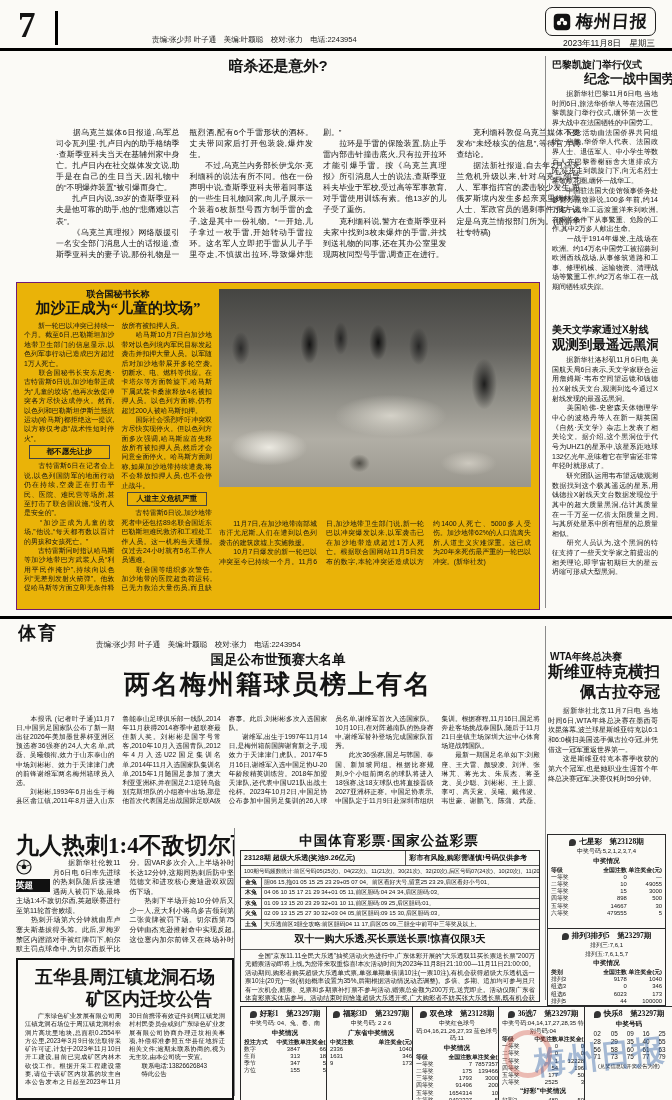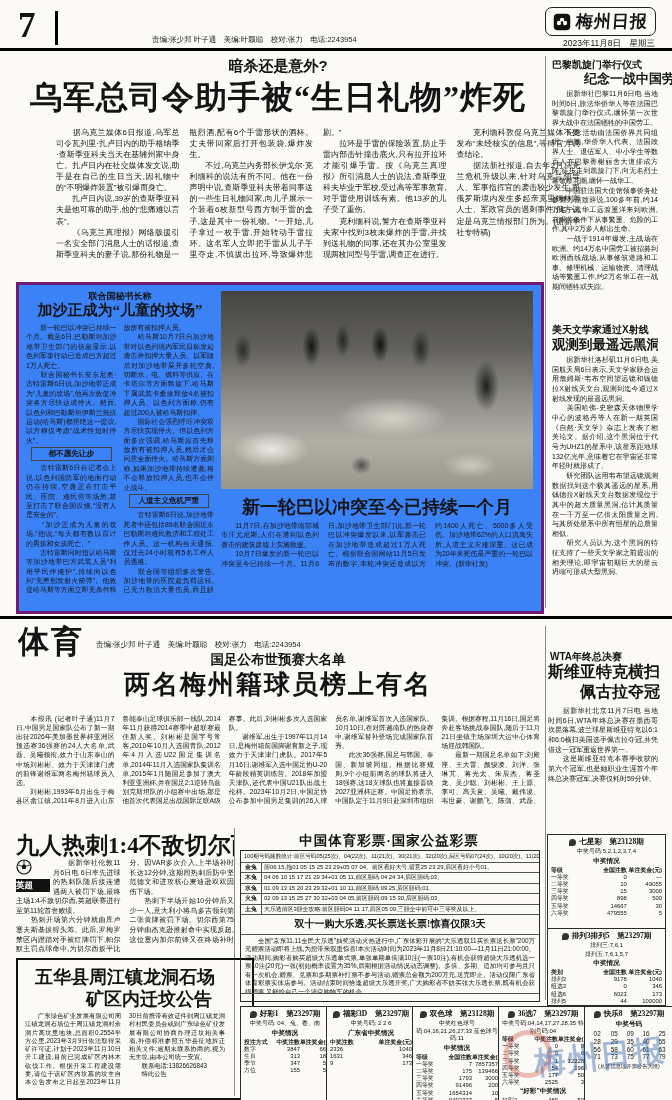--- a/index.html
+++ b/index.html
@@ -5,21 +5,21 @@
   html,body{margin:0;padding:0;background:#d8d8d4;}
   .page{position:relative;width:672px;height:1100px;background:#fbfaf6;font-family:"Liberation Sans",sans-serif;color:#141414;overflow:hidden;margin:0 auto;}
   .abs{position:absolute;}
   .ctr{text-align:center;}
   .hl{font-family:"Liberation Serif",serif;font-weight:bold;white-space:nowrap;overflow:hidden;}
   .kick{font-weight:bold;}
   .bt{white-space:pre-line;text-align:justify;}
   .colbody{text-align:justify;overflow:hidden;}
   .rule{background:#000;}
   .vrule{background:#8a8a8a;width:1px;}
-  .boxed{border:3px solid #701a75;background:#3b82f6;}
+  .boxed{border:1px solid #701a75;background:#eab308;}
   .subhead{border:1px solid #444;font-weight:bold;text-align:center;font-size:7.6px;padding:1px 0;margin:2px 5px;break-inside:avoid;}
   .gz-photo{background:
     radial-gradient(55px 26px at 16% 80%, rgba(242,240,232,.9), transparent 70%),
     radial-gradient(80px 30px at 55% 64%, rgba(226,223,213,.8), transparent 70%),
     radial-gradient(40px 18px at 80% 88%, rgba(214,210,200,.8), transparent 70%),
     radial-gradient(12px 26px at 29% 28%, rgba(12,12,12,.9), transparent 75%),
     radial-gradient(10px 22px at 39% 25%, rgba(28,28,28,.85), transparent 75%),
     radial-gradient(12px 24px at 51% 27%, rgba(8,8,8,.9), transparent 75%),
     radial-gradient(13px 25px at 64% 29%, rgba(30,30,30,.85), transparent 75%),
     radial-gradient(17px 34px at 85% 48%, rgba(18,18,18,.9), transparent 75%),
@@ -67,21 +67,20 @@
       <circle cx="6" cy="10" r="2.2" fill="#fbfaf6"></circle>
       <circle cx="12" cy="10" r="2.2" fill="#fbfaf6"></circle>
       <circle cx="9" cy="9.5" r="1.2" fill="#111"></circle>
     </svg>
     <span class="mh-word">梅州日报</span>
   </div>
   <div class="abs" style="right:17px;top:38px;font-size:8.5px;">2023年11月8日　星期三</div>
   <div class="abs rule" style="left:0;top:48px;width:672px;height:3px;"></div>
 
   <div class="abs ctr kick" style="left:16px;top:57px;width:524px;font-size:15px;">暗杀还是意外?</div>
-  <div class="abs ctr hl" style="left:16px;top:76px;width:524px;font-size:32px;letter-spacing:1px;">乌军总司令助手被“生日礼物”炸死</div>
   <div class="abs colbody bt" style="left:16px;top:127px;width:524px;height:148px;column-count:4;column-gap:10px;font-size:7.9px;line-height:1.4;margin-left:40px;">　　据乌克兰媒体6日报道,乌军总司令瓦列里·扎卢日内的助手格纳季·查斯季亚科夫当天在基辅州家中身亡。扎卢日内在社交媒体发文说,助手是在自己的生日当天,因礼物中的“不明爆炸装置”被引爆而身亡。
 　　扎卢日内说,39岁的查斯季亚科夫是他可靠的助手,他的“悲痛难以言表”。
 　　《乌克兰真理报》网络版援引一名安全部门消息人士的话报道,查斯季亚科夫的妻子说,那份礼物是一瓶烈酒,配有6个手雷形状的酒杯。丈夫带回家后打开包装袋,爆炸发生。
 　　不过,乌克兰内务部长伊戈尔·克利缅科的说法有所不同。他在一份声明中说,查斯季亚科夫带着同事送的一些生日礼物回家,向儿子展示一个装着6枚新型号西方制手雷的盒子,这是其中一份礼物。“一开始,儿子拿过一枚手雷,开始转动手雷拉环。这名军人立即把手雷从儿子手里夺走,不慎拔出拉环,导致爆炸悲剧。”
 　　拉环是手雷的保险装置,防止手雷内部击针撞击底火,只有拉开拉环才能引爆手雷。按《乌克兰真理报》所引消息人士的说法,查斯季亚科夫毕业于军校,受过高等军事教育,对手雷使用训练有素。他13岁的儿子受了重伤。
 　　克利缅科说,警方在查斯季亚科夫家中找到3枚未爆炸的手雷,并找到送礼物的同事,还在其办公室里发现两枚同型号手雷,调查正在进行。
 　　克利缅科敦促乌克兰媒体不要发布“未经核实的信息”,等待官方调查结论。
 　　据法新社报道,自去年2月乌克兰危机升级以来,针对乌克兰领导人、军事指挥官的袭击较少发生,而俄罗斯境内发生多起亲克里姆林宫人士、军政官员的遇刺事件,俄方认定是乌克兰情报部门所为。(据新华社专特稿)</div>
 
   <div class="abs vrule" style="left:545px;top:56px;height:552px;"></div>
@@ -111,27 +110,26 @@
 　　“加沙正成为儿童的坟场,”他说,“每天都有数以百计的男孩和女孩死亡。”
 　　古特雷斯同时指认哈马斯等加沙地带巴方武装人员“利用平民作掩护”,持续向以色列“无差别发射火箭弹”。他敦促哈马斯等方面立即无条件释放所有被扣押人员。
 　　哈马斯10月7日自加沙地带对以色列境内军民目标发起袭击并扣押大量人员。以军随后对加沙地带展开多轮空袭,切断水、电、燃料等供应。在卡塔尔等方面斡旋下,哈马斯下属武装卡桑旅释放4名被扣押人员。以色列方面称,仍有超过200人被哈马斯扣押。
 　　国际社会强烈呼吁冲突双方尽快实现停火。但以色列方面多次强调,哈马斯应首先释放所有被扣押人员,然后才会同意全面停火。哈马斯方面则称,如果加沙地带持续遭袭,将不会释放扣押人员,也不会停止战斗。</div>
       <div class="subhead">人道主义危机严重</div>
       <div class="bt">　　古特雷斯6日说,加沙地带死者中还包括89名联合国近东巴勒斯坦难民救济和工程处工作人员。这一机构当天通报,仅过去24小时就有5名工作人员遇难。
 　　联合国等组织多次警告,加沙地带的医院超负荷运转,已无力救治大量伤员,而且缺乏食物和干净的水,经由拉法口岸运入的援助物资远不能满足当地需求。
 　　拉法口岸地处加沙地带与埃及边界,是加沙唯一不经以色列的出入通道。自10月21日以来,已有数百辆运载援助物资的卡车经拉法口岸进入加沙地带。11月1日,首批加沙地带受伤人员和部分外国护照持有者通过拉法口岸进入埃及。(据新华社专特稿)</div>
     </div>
     <div class="abs gz-photo" style="left:202px;top:6px;width:312px;height:198px;"></div>
-    <div class="abs ctr hl" style="left:202px;top:210px;width:312px;font-size:18px;">新一轮巴以冲突至今已持续一个月</div>
     <div class="abs colbody bt" style="left:202px;top:236px;width:312px;height:82px;column-count:3;column-gap:9px;font-size:6.9px;line-height:1.36;">　　11月7日,在加沙地带南部城市汗尤尼斯,人们在遭到以色列袭击的建筑废墟上实施救援。
 　　10月7日爆发的新一轮巴以冲突至今已持续一个月。11月6日,加沙地带卫生部门说,新一轮巴以冲突爆发以来,以军袭击已在加沙地带造成超过1万人死亡。根据联合国网站11月5日发布的数字,本轮冲突还造成以方约1400人死亡、5000多人受伤。加沙地带62%的人口流离失所,人道主义灾难深重。这已成为20年来死伤最严重的一轮巴以冲突。(新华社发)</div>
   </div>
 
   <div class="abs rule" style="left:0;top:616px;width:672px;height:3px;"></div>
-  <div class="abs hl" style="left:18px;top:621px;font-size:31px;letter-spacing:2px;">体育</div>
+  <div class="abs hl" style="left:18px;top:621px;font-size:18px;letter-spacing:2px;">体育</div>
   <div class="abs" style="left:96px;top:640px;font-size:7.5px;color:#222;">责编:张少邦 叶子通　美编:叶颖聪　校对:张力　电话:2243954</div>
 
   <div class="abs ctr kick" style="left:16px;top:651px;width:524px;font-size:13.5px;">国足公布世预赛大名单</div>
   <div class="abs ctr hl" style="left:16px;top:667px;width:524px;font-size:26px;letter-spacing:2px;">两名梅州籍球员榜上有名</div>
   <div class="abs colbody bt" style="left:16px;top:714px;width:524px;height:96px;column-count:5;column-gap:8px;font-size:6.7px;line-height:1.36;">　　本报讯 (记者叶子通)11月7日,中国男足国家队公布了新一期出征2026年美加墨世界杯亚洲区预选赛36强赛的24人大名单,武磊、吴曦领衔,效力于山东泰山的中场刘彬彬、效力于天津津门虎的前锋谢维军两名梅州籍球员入选。
 　　刘彬彬,1993年6月出生于梅县区畲江镇,2011年8月进入山东鲁能泰山足球俱乐部一线队,2014年11月获得2014赛季中超联赛最佳新人奖。刘彬彬是国字号常客,2010年10月入选国青队,2012年4月入选U22国足集训名单,2014年11月入选国家队集训名单,2015年1月随国足参加了澳大利亚亚洲杯,并在国足2:1逆转乌兹别克斯坦队的小组赛中出场,那是他首次代表国足出战国际足联A级赛事。此后,刘彬彬多次入选国家队。
 　　谢维军,出生于1997年11月14日,是梅州籍前国脚谢育新之子,现效力于天津津门虎队。2017年5月16日,谢维军入选中国足协U-20年龄段精英训练营。2018年加盟天津队,还代表中国U21队出战土伦杯。2023年10月2日,中国足协公布参加中国男足集训的26人球员名单,谢维军首次入选国家队。10月10日,在对阵越南队的热身赛中,谢维军替补登场完成国家队首秀。
 　　此次36强赛,国足与韩国、泰国、新加坡同组。根据比赛规则,9个小组前两名的球队将进入18强赛,这18支球队也将直接晋级2027亚洲杯正赛。中国足协表示,中国队定于11月9日赴深圳市组织集训。根据赛程,11月16日,国足将奔赴客场挑战泰国队,随后于11月21日坐镇主场深圳大运中心体育场迎战韩国队。
 　　最新一期国足名单如下:刘殿座、王大雷、颜骏凌、刘洋、张琳芃、蒋光太、朱辰杰、蒋圣龙、吴少聪、刘彬彬、王上源、李可、高天意、吴曦、戴伟浚、韦世豪、谢鹏飞、陈蒲、武磊、张玉宁、谢维军、林良铭、谭龙。</div>
 
@@ -153,32 +151,36 @@
         <line x1="14" y1="6" x2="10.6" y2="7" stroke="#111" stroke-width="0.8"></line>
       </svg>
       <span class="tagtxt">英超</span>
     </span><span class="bt">　　据新华社伦敦11月6日电 6日率先进球的热刺队随后接连遭遇两人被罚下场,最终主场1:4不敌切尔西,英超联赛进行至第11轮首尝败绩。
 　　热刺开场第六分钟就由库卢塞夫斯基拔得头筹。此后,罗梅罗禁区内蹬踏对手被红牌罚下,帕尔默主罚点球命中,为切尔西扳平比分。因VAR多次介入,上半场补时长达12分钟,这期间热刺后防中坚范德文和进攻核心麦迪逊双双因伤下场。
 　　热刺下半场开始10分钟后又少一人,意大利小将乌多吉领到第二张黄牌被罚下场。切尔西第75分钟由杰克逊推射命中实现反超,这位塞内加尔前锋又在终场补时阶段连下两城,上演“帽子戏法”,帮助切尔西将比分定格在4:1。</span>
   </div>
 
   <div class="abs vrule" style="left:234px;top:828px;height:268px;"></div>
 
-  <div class="abs" style="left:16px;top:958px;width:214px;height:138px;border:2px solid #111;padding-left:20px;">
+  <div class="abs" style="left:16px;top:958px;width:214px;height:138px;border:2px solid #111;">
     <div class="abs ctr hl" style="left:0;top:5px;width:214px;font-size:18px;">五华县周江镇龙洞石场</div>
     <div class="abs ctr hl" style="left:0;top:27px;width:214px;font-size:18px;margin-left:24px;">矿区内迁坟公告</div>
     <div class="abs colbody bt" style="left:7px;top:52px;width:200px;height:80px;column-count:2;column-gap:8px;font-size:6.3px;line-height:1.32;">　　广东绿色矿业发展有限公司周江镇龙洞石场位于周江镇龙洞村余洞片高坑里地块,总面积0.2554平方公里,2023年3月9日依法取得采矿许可证,计划于2023年11月10日开工建设,目前已完成矿区内林木砍伐工作。根据开采工程建设需要,请位于该矿区内坟墓的坟主自本公告发布之日起至2023年11月30日前携带有效证件到周江镇龙洞村村民委员会或到广东绿色矿业发展有限公司协商办理迁坟相关事项,补偿标准参照五华县征地拆迁相关文件;逾期未联系协商的,视为无主坟,由本公司统一安置。
 　　联系电话:13826626843
 　　特此公告
 　　广东绿色矿业发展有限公司
 　　2023年11月8日</div>
   </div>
 
   <div class="abs ctr hl" style="left:240px;top:832px;width:298px;font-size:13.5px;letter-spacing:1px;">中国体育彩票·国家公益彩票</div>
   <div class="abs" style="left:240px;top:850px;width:298px;height:150px;border:1px solid #2a2a2a;overflow:hidden;">
+    <div class="dlt-hrow">
+      <div class="dlt-c1">23128期 超级大乐透(奖池9.26亿元)</div>
+      <div class="dlt-c2">彩市有风险,购彩需谨慎!号码仅供参考</div>
+    </div>
     <div class="dlt-freq">100期号码频数统计:前区号码05(25次)、04(22次)、11(21次)、30(21次)、32(20次),后区号码07(24次)、10(20次)、11(20次)</div>
     <div class="tip">
       <span class="lbl">金兔</span>
       <span class="txt">胆06 15,拖01 05 15 25 23 29+05 07 04。前区看好大号,留意25 23 29,后区看好小号01。</span>
     </div>
     <div class="tip">
       <span class="lbl">木兔</span>
       <span class="txt">04 06 10 15 17 21 29 34+01 05 11,前区胆码:04 24 34,后区胆码:03。</span>
     </div>
     <div class="tip">

